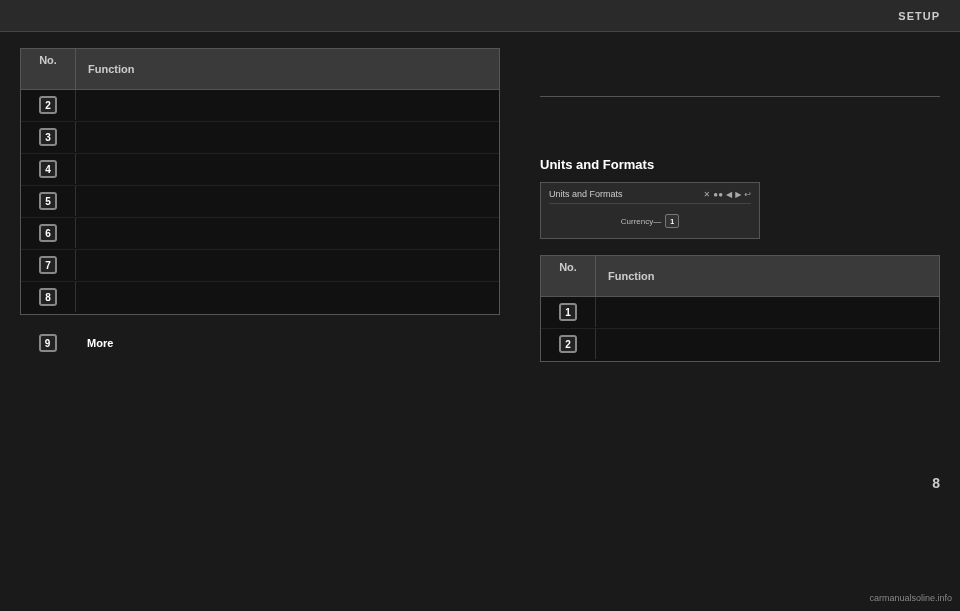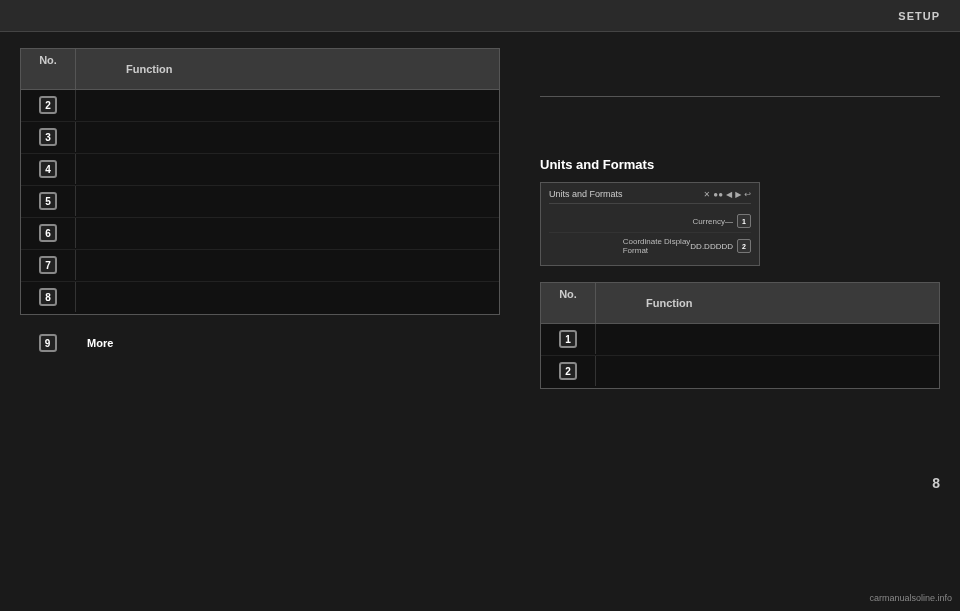--- a/index.html
+++ b/index.html
@@ -61,21 +61,20 @@
     
     .table-container {
       border: 1px solid #555;
       margin-bottom: 8px;
     }
 
     .table-header {
       display: flex;
       background: #3a3a3a;
       border-bottom: 1px solid #555;
-      gap: 38px;
     }
 
     .col-no {
       width: 55px;
       padding: 5px 8px;
       color: #ccc;
       font-size: 11px;
       font-weight: bold;
       border-right: 1px solid #555;
       text-align: center;
@@ -211,21 +210,21 @@
     }
 
     .preview-icon {
       color: #aaa;
       font-size: 8px;
     }
 
     .preview-row {
       display: flex;
       align-items: center;
-      justify-content: flex-end;
+      justify-content: center;
       padding: 4px 0;
       border-bottom: 1px solid #333;
     }
 
     .preview-row:last-child {
       border-bottom: none;
     }
 
     .preview-row-label {
       color: #bbb;
@@ -377,27 +376,20 @@
         </div>
 
         <div class="preview-row">
           <span class="preview-row-label">Currency</span>
           <div class="preview-row-value">
             <span class="preview-value-text">—</span>
             <div class="preview-badge">1</div>
           </div>
         </div>
 
-        <div class="preview-row">
-          <span class="preview-row-label">Coordinate Display<br>Format</span>
-          <div class="preview-row-value">
-            <span class="preview-value-text">DD.DDDDD</span>
-            <div class="preview-badge">2</div>
-          </div>
-        </div>
       </div>
     </div>
 
     <div class="bottom-table-container">
       <div class="table-header">
         <div class="col-no">No.</div>
         <div class="col-function">Function</div>
       </div>
       <div class="table-body">
 

